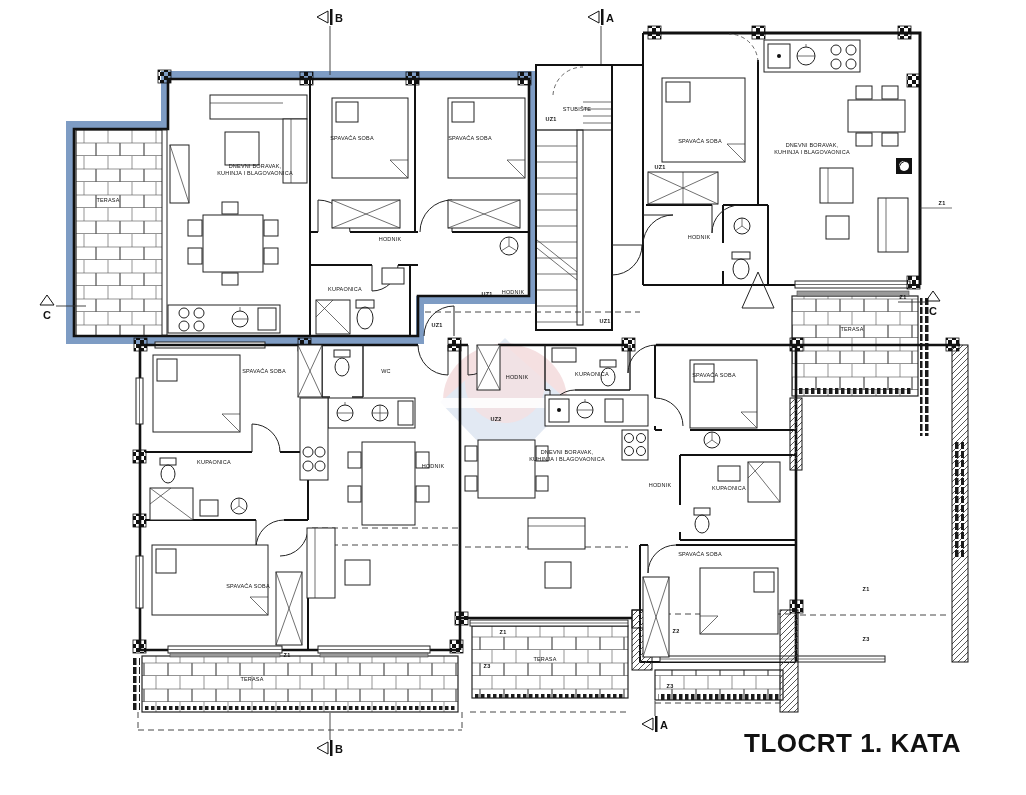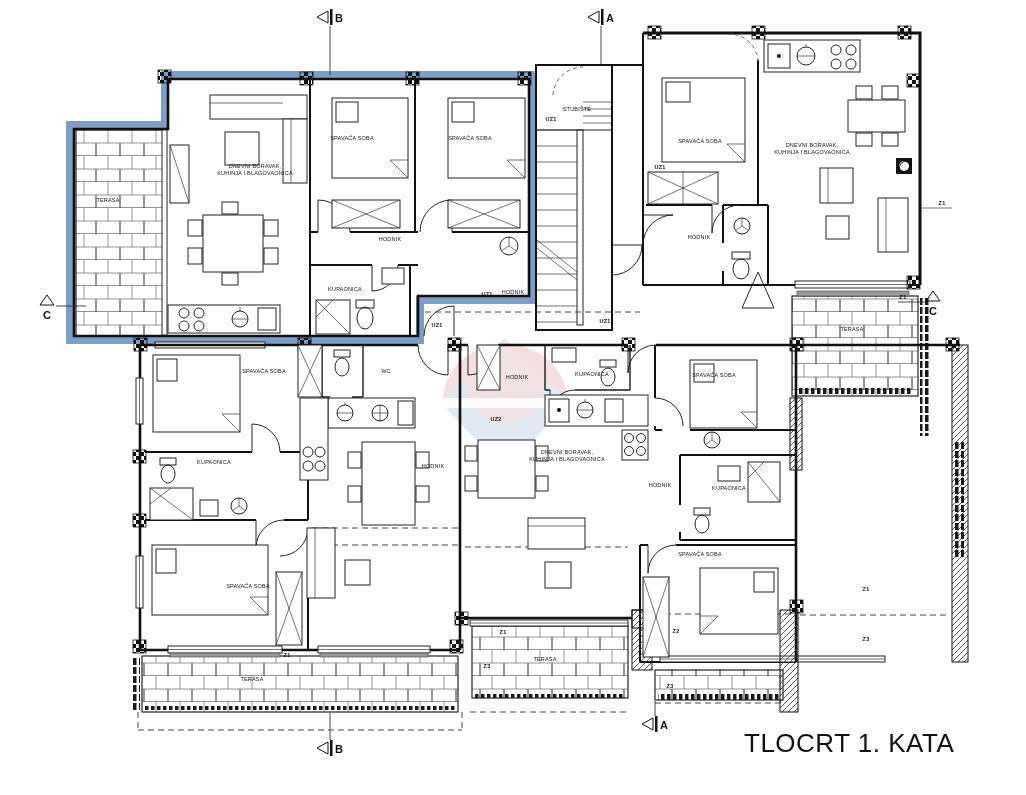--- a/index.html
+++ b/index.html
@@ -18,21 +18,21 @@
   .dash{stroke:#333;stroke-width:.9;fill:none;stroke-dasharray:6 4}
   .dasharc{stroke:#444;stroke-width:.8;fill:none;stroke-dasharray:4 3}
   .hatchf{fill:url(#hatch);stroke:#111;stroke-width:1}
   .chk{fill:url(#checker);stroke:#111;stroke-width:.8}
   .tilesf{fill:url(#tiles);stroke:#222;stroke-width:1.2}
   .teethf{fill:url(#teeth);stroke:none}
   .lbl{fill:#111;text-anchor:middle;font-family:"Liberation Sans",sans-serif;
        font-size:5.5px;letter-spacing:.2px}
   .lbl.b{font-weight:bold}
   .mk{fill:#111;font-weight:bold;font-family:"Liberation Sans",sans-serif}
-  #title{position:absolute;left:744px;top:728px;font-weight:normal;font-size:26px;
+  #title{position:absolute;left:744px;top:728px;font-weight:bold;font-size:26px;
          letter-spacing:.5px;color:#111;white-space:nowrap}
 </style>
 </head>
 <body>
 
 <div class="canvas">
 <svg width="1026" height="795" viewBox="0 0 1026 795">
   <defs>
     <pattern id="tiles" width="24" height="26" patternUnits="userSpaceOnUse">
       <path d="M0,13 H24 M0,25.5 H24 M12,0 V13 M0.5,13 V26 M23.5,13 V26" stroke="#666" stroke-width=".7" fill="none"></path>

